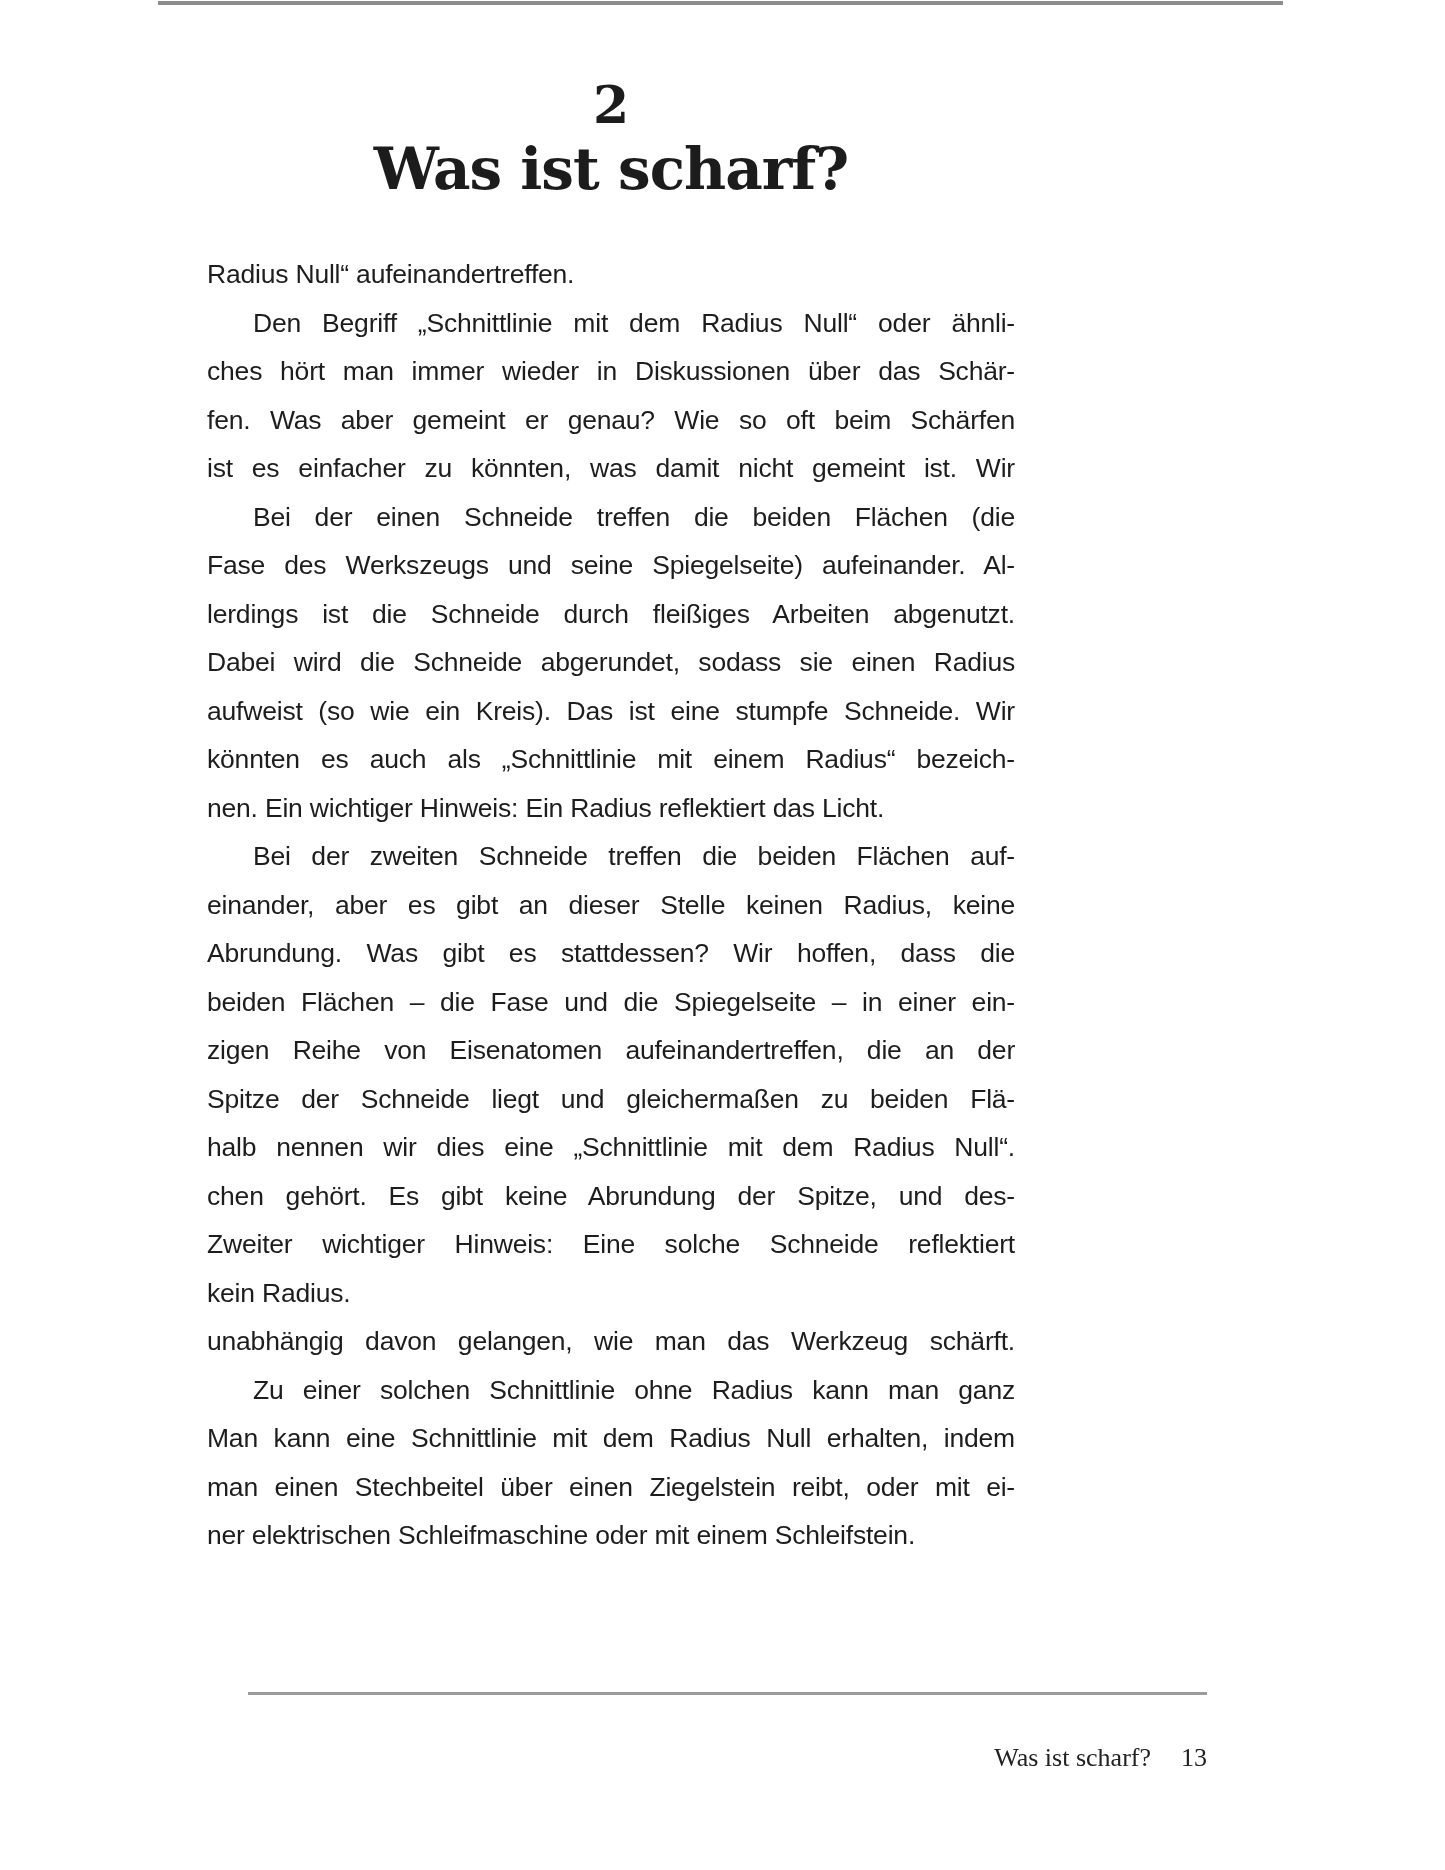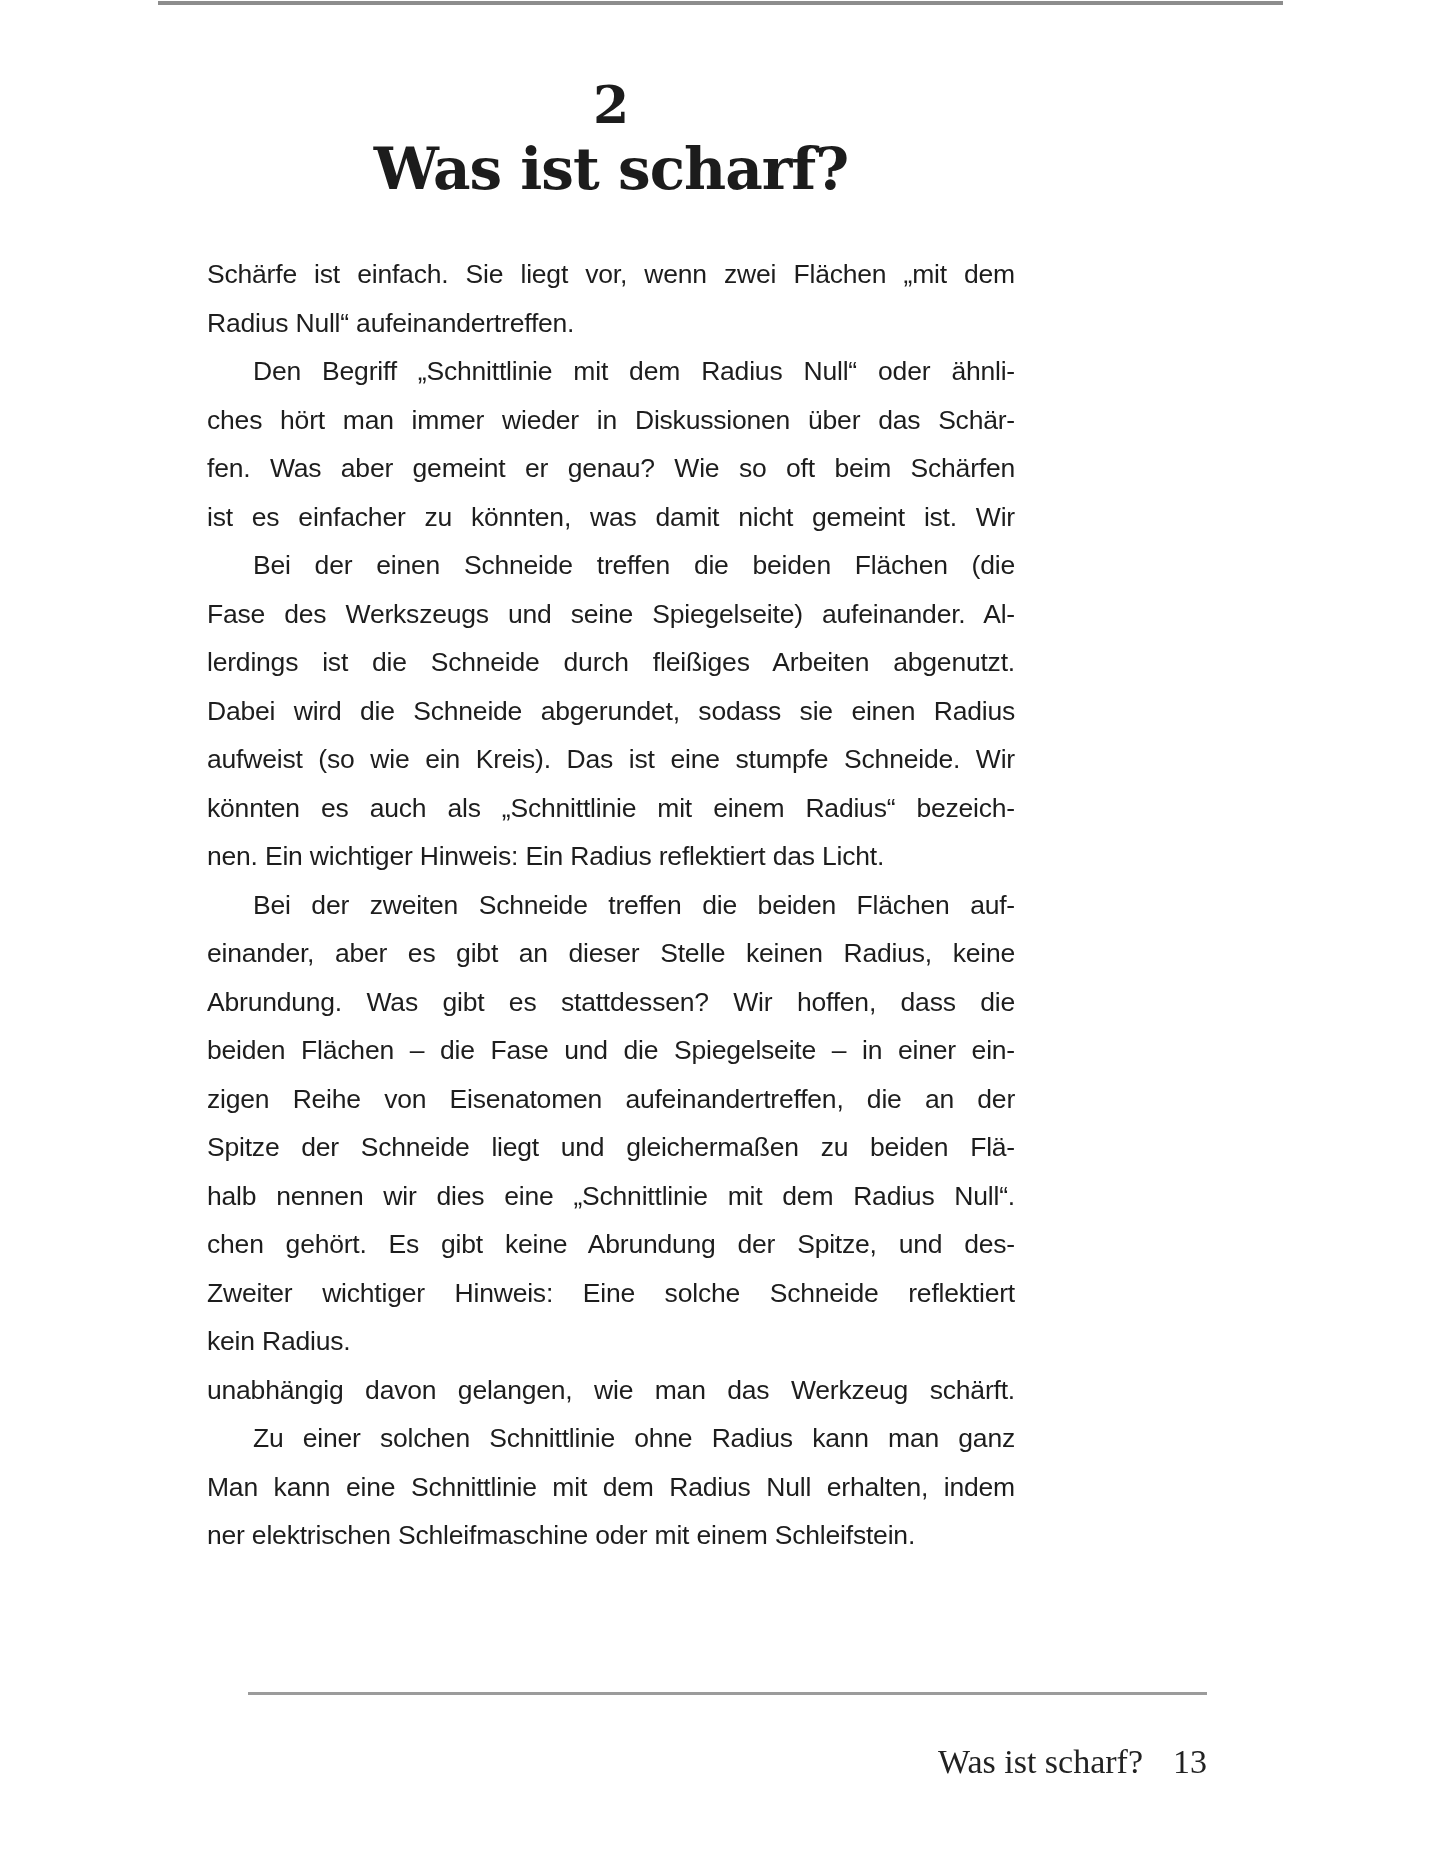--- a/index.html
+++ b/index.html
@@ -75,41 +75,40 @@
     height: 3px;
     background: #9b9b9b;
   }
   .footer {
     position: absolute;
     left: 207px;
     top: 1743px;
     width: 1000px;
     text-align: right;
     font-family: "Liberation Serif", serif;
-    font-size: 34px;
+    font-size: 26px;
     color: #222222;
   }
   .footer .page-number {
     margin-left: 30px;
   }
 </style>
 </head>
 <body>
 
 <div class="page">
 
   <div class="top-rule"></div>
 
   <div class="chapter-header">
     <div class="chapter-number">2</div>
     <div class="chapter-title">Was ist scharf?</div>
   </div>
 
   <div class="body-text">
-      <div class="line">Schärfe ist einfach. Sie liegt vor, wenn zwei Flächen „mit dem</div>
       <div class="line last">Radius Null“ aufeinandertreffen.</div>
       <div class="line indent">Den Begriff „Schnittlinie mit dem Radius Null“ oder ähnli-</div>
       <div class="line">ches hört man immer wieder in Diskussionen über das Schär-</div>
       <div class="line">fen. Was aber gemeint er genau? Wie so oft beim Schärfen</div>
       <div class="line">ist es einfacher zu könnten, was damit nicht gemeint ist. Wir</div>
       <div class="line indent">Bei der einen Schneide treffen die beiden Flächen (die</div>
       <div class="line">Fase des Werkszeugs und seine Spiegelseite) aufeinander. Al-</div>
       <div class="line">lerdings ist die Schneide durch fleißiges Arbeiten abgenutzt.</div>
       <div class="line">Dabei wird die Schneide abgerundet, sodass sie einen Radius</div>
       <div class="line">aufweist (so wie ein Kreis). Das ist eine stumpfe Schneide. Wir</div>
@@ -121,20 +120,21 @@
       <div class="line">beiden Flächen – die Fase und die Spiegelseite – in einer ein-</div>
       <div class="line">zigen Reihe von Eisenatomen aufeinandertreffen, die an der</div>
       <div class="line">Spitze der Schneide liegt und gleichermaßen zu beiden Flä-</div>
       <div class="line">halb nennen wir dies eine „Schnittlinie mit dem Radius Null“.</div>
       <div class="line">chen gehört. Es gibt keine Abrundung der Spitze, und des-</div>
       <div class="line">Zweiter wichtiger Hinweis: Eine solche Schneide reflektiert</div>
       <div class="line last">kein Radius.</div>
       <div class="line">unabhängig davon gelangen, wie man das Werkzeug schärft.</div>
       <div class="line indent">Zu einer solchen Schnittlinie ohne Radius kann man ganz</div>
       <div class="line">Man kann eine Schnittlinie mit dem Radius Null erhalten, indem</div>
+      <div class="line">man einen Stechbeitel über einen Ziegelstein reibt, oder mit ei-</div>
       <div class="line last">ner elektrischen Schleifmaschine oder mit einem Schleifstein.</div>
     </div>
 
   <div class="footer-rule"></div>
 
   <div class="footer">
     <span>Was ist scharf?</span><span class="page-number">13</span>
   </div>
 
 </div>

